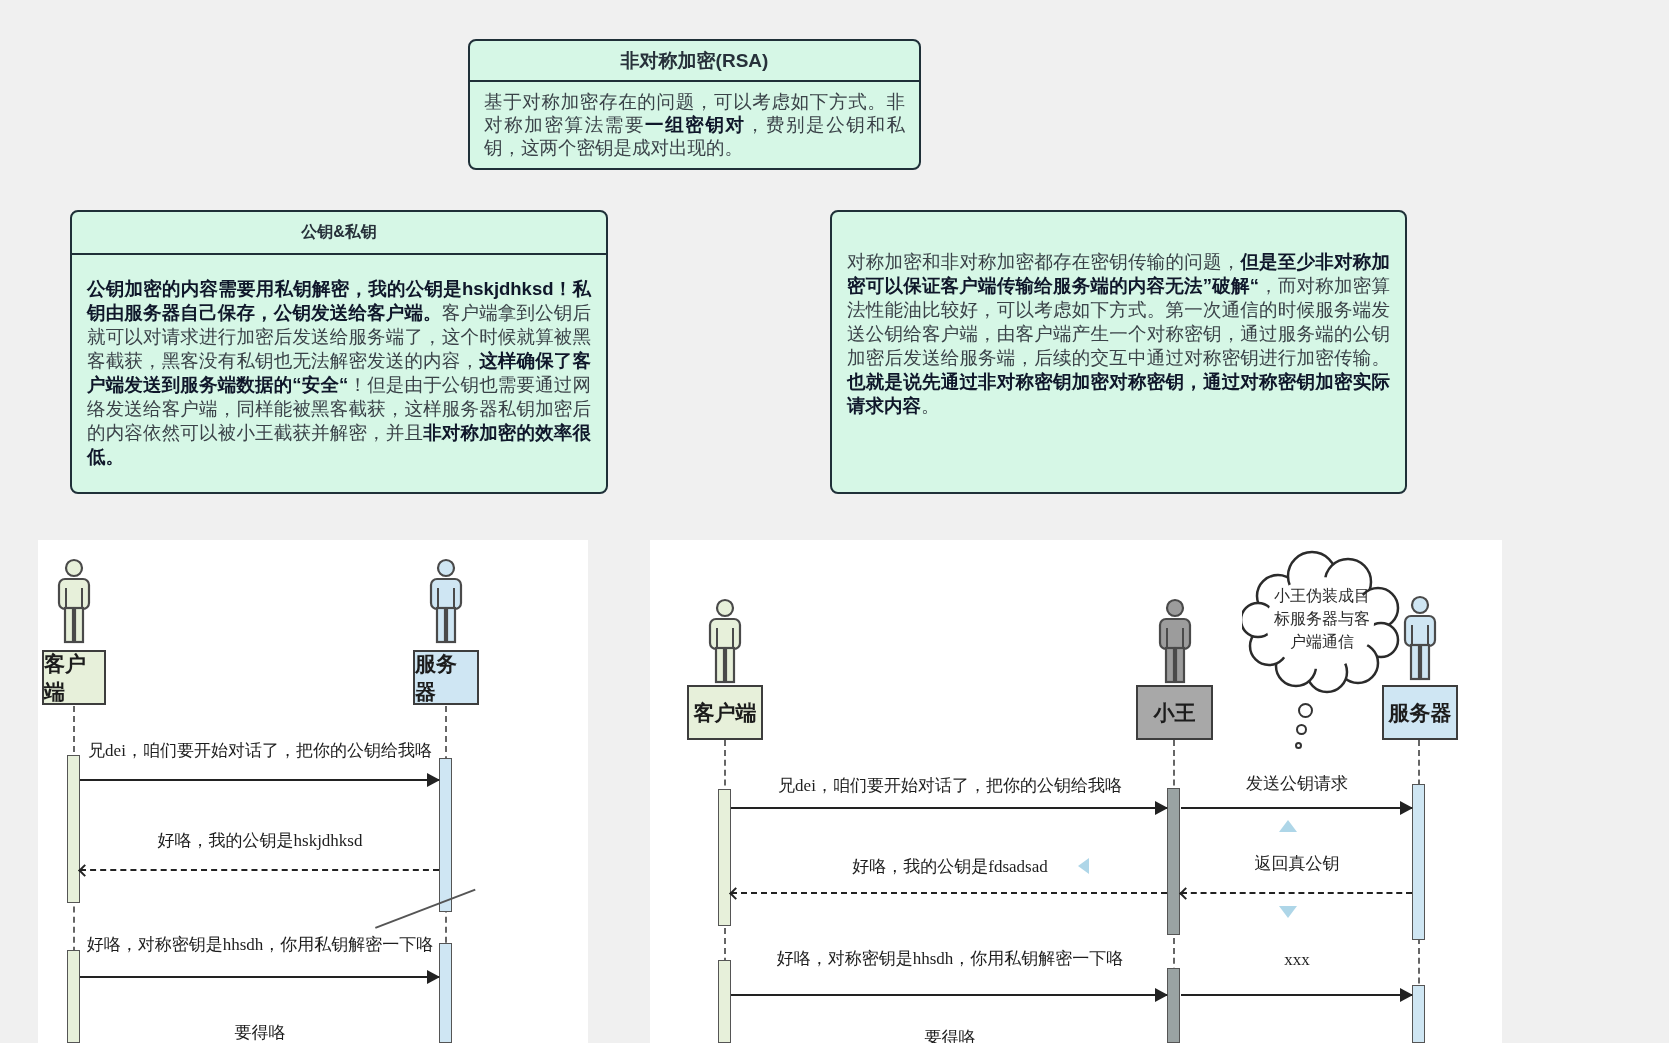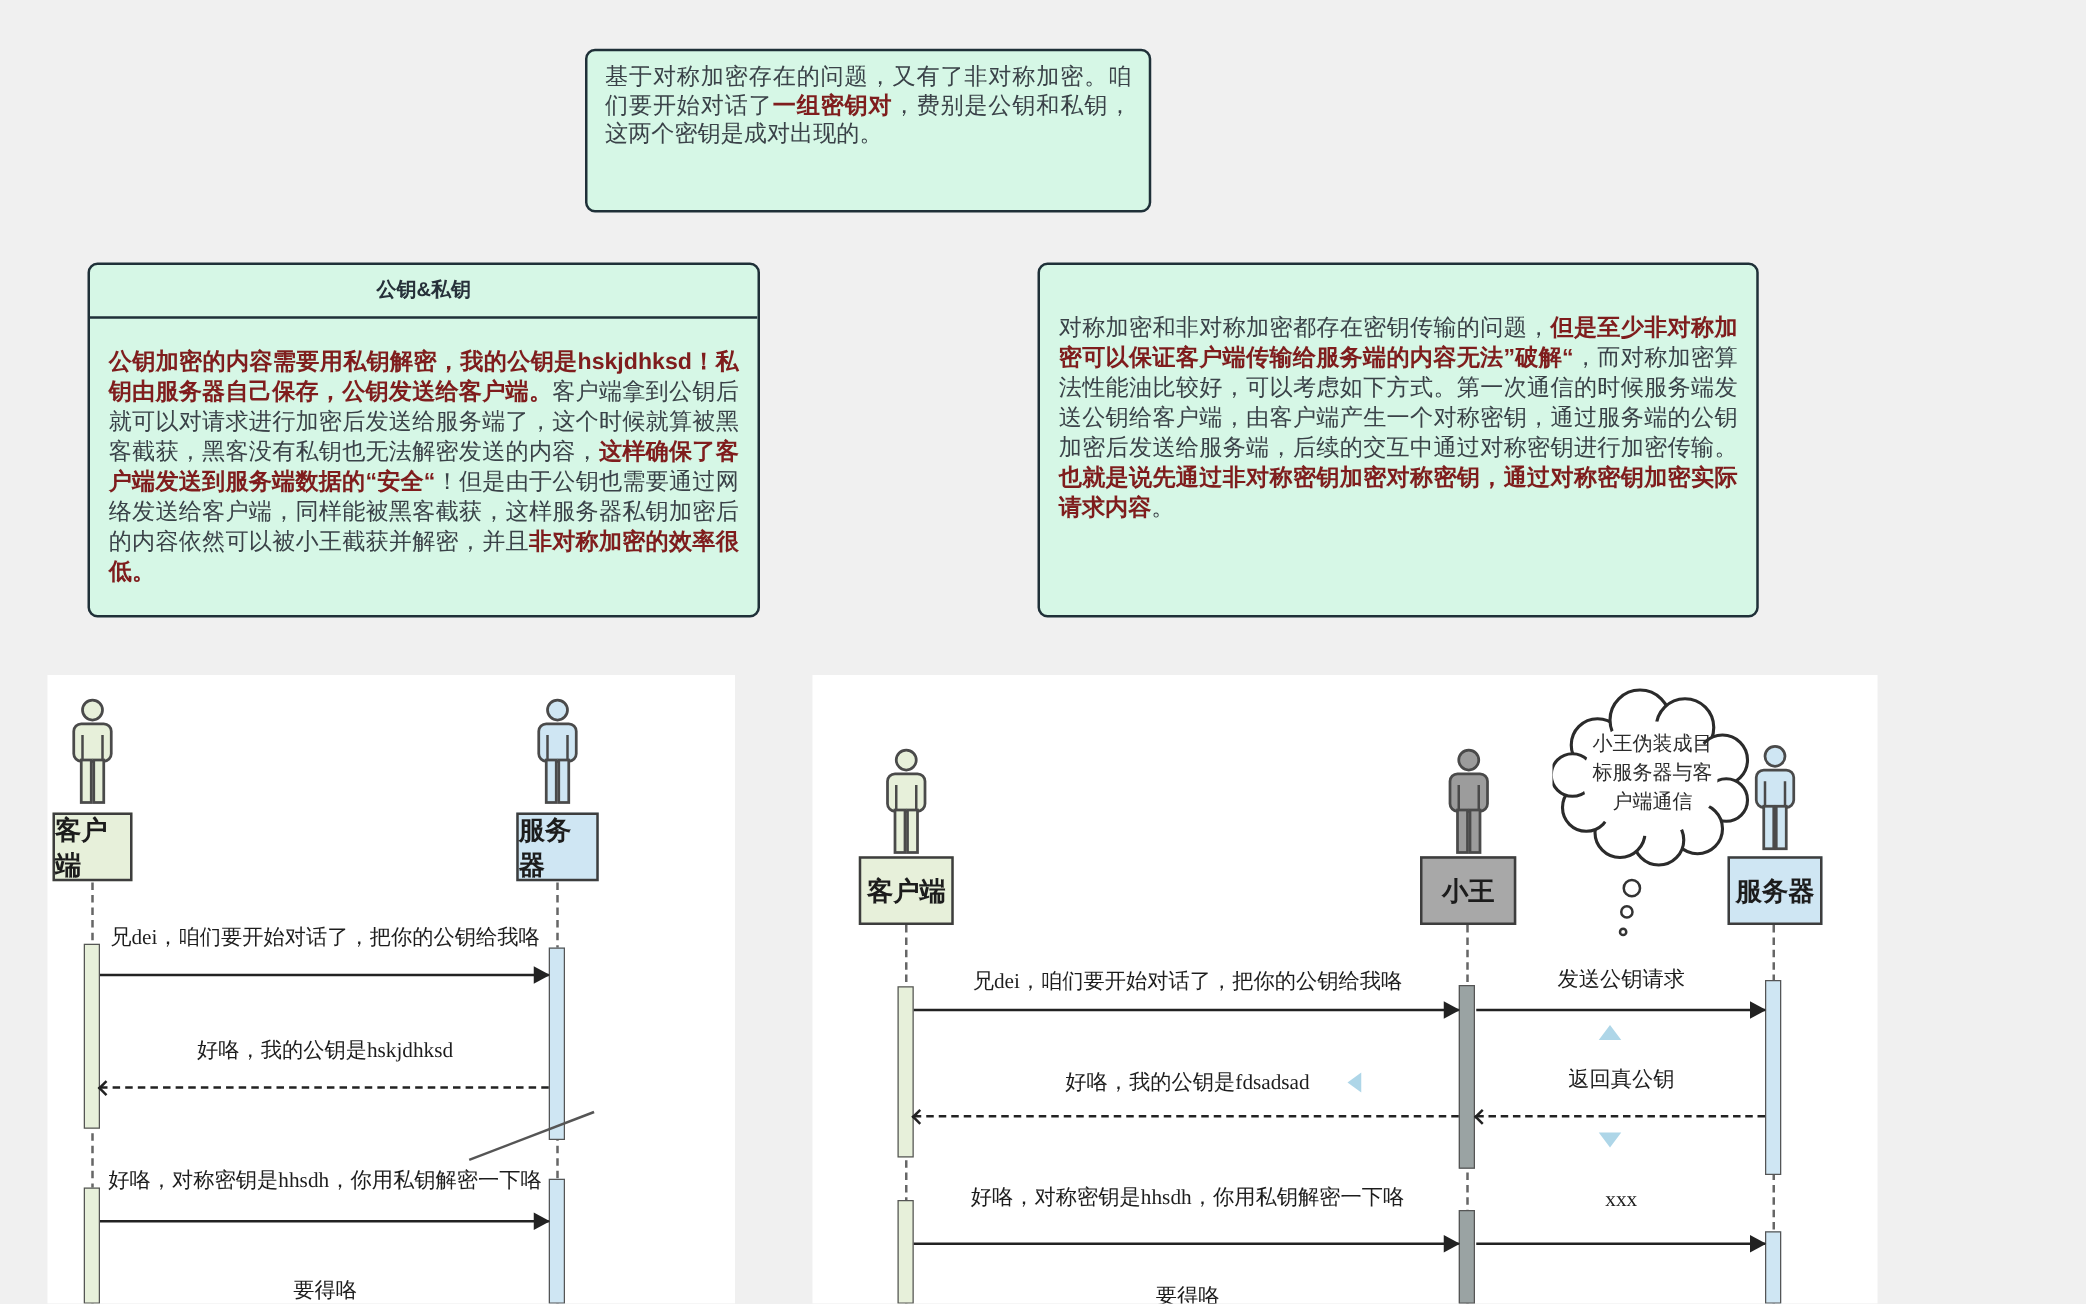--- a/index.html
+++ b/index.html
@@ -16,21 +16,21 @@
   }
   .infobox .title {
     display: flex; align-items: center; justify-content: center;
     font-weight: bold; font-size: 16px; color: #27313a;
     border-bottom: 2.5px solid #1f3038; height: 43px;
   }
   .infobox .ibody {
     font-size: 18.5px; line-height: 24px; color: #3a4248;
     padding: 11px 15px; text-align: justify;
   }
-  .infobox .ibody .em { color: #7f1d1d; font-weight: bold; }
+  .infobox .ibody .em { color: #0f172a; font-weight: bold; }
   #box-rsa  { left: 468px; top: 39px;  width: 453px; height: 131px; }
   #box-rsa .title { height: 41px; font-size:19px; }
   #box-rsa .ibody { padding: 8px 14px; line-height: 23px; }
   #box-keys { left: 70px;  top: 210px; width: 538px; height: 284px; }
   #box-keys .ibody { padding-top: 22px; }
   #box-aes  { left: 830px; top: 210px; width: 577px; height: 284px; }
   #box-aes .ibody { padding: 38px 15px 10px 15px; }
 
   
   .panel { position: absolute; top: 540px; height: 503px; background: #fff; }
@@ -87,21 +87,22 @@
     font-family: "Liberation Serif", serif;
   }
   .thought-dot { position: absolute; border: 2px solid #333; border-radius: 50%; background: #fff; z-index: 2; }
 </style>
 </head>
 <body>
 
 <div class="page">
 
   <div class="infobox" id="box-rsa">
-    <div class="ibody"><span>基于对称加密存在的问题，又有了非对称加密。咱们要开始对话了</span><span class="em">一组密钥对</span><span>，费别是公钥和私钥，这两个密钥是成对出现的。</span></div>
+    <div class="title">非对称加密(RSA)</div>
+    <div class="ibody"><span>基于对称加密存在的问题，可以考虑如下方式。非对称加密算法需要</span><span class="em">一组密钥对</span><span>，费别是公钥和私钥，这两个密钥是成对出现的。</span></div>
   </div>
 
   <div class="infobox" id="box-keys">
     <div class="title">公钥&amp;私钥</div>
     <div class="ibody"><span class="em">公钥加密的内容需要用私钥解密，我的公钥是hskjdhksd！私钥由服务器自己保存，公钥发送给客户端。</span><span>客户端拿到公钥后就可以对请求进行加密后发送给服务端了，这个时候就算被黑客截获，黑客没有私钥也无法解密发送的内容，</span><span class="em">这样确保了客户端发送到服务端数据的“安全“</span><span>！但是由于公钥也需要通过网络发送给客户端，同样能被黑客截获，这样服务器私钥加密后的内容依然可以被小王截获并解密，并且</span><span class="em">非对称加密的效率很低。</span></div>
   </div>
 
   <div class="infobox" id="box-aes">
     <div class="ibody"><span>对称加密和非对称加密都存在密钥传输的问题，</span><span class="em">但是至少非对称加密可以保证客户端传输给服务端的内容无法”破解“</span><span>，而对称加密算法性能油比较好，可以考虑如下方式。第一次通信的时候服务端发送公钥给客户端，由客户端产生一个对称密钥，通过服务端的公钥加密后发送给服务端，后续的交互中通过对称密钥进行加密传输。</span><span class="em">也就是说先通过非对称密钥加密对称密钥，通过对称密钥加密实际请求内容</span><span>。</span></div>
   </div>

